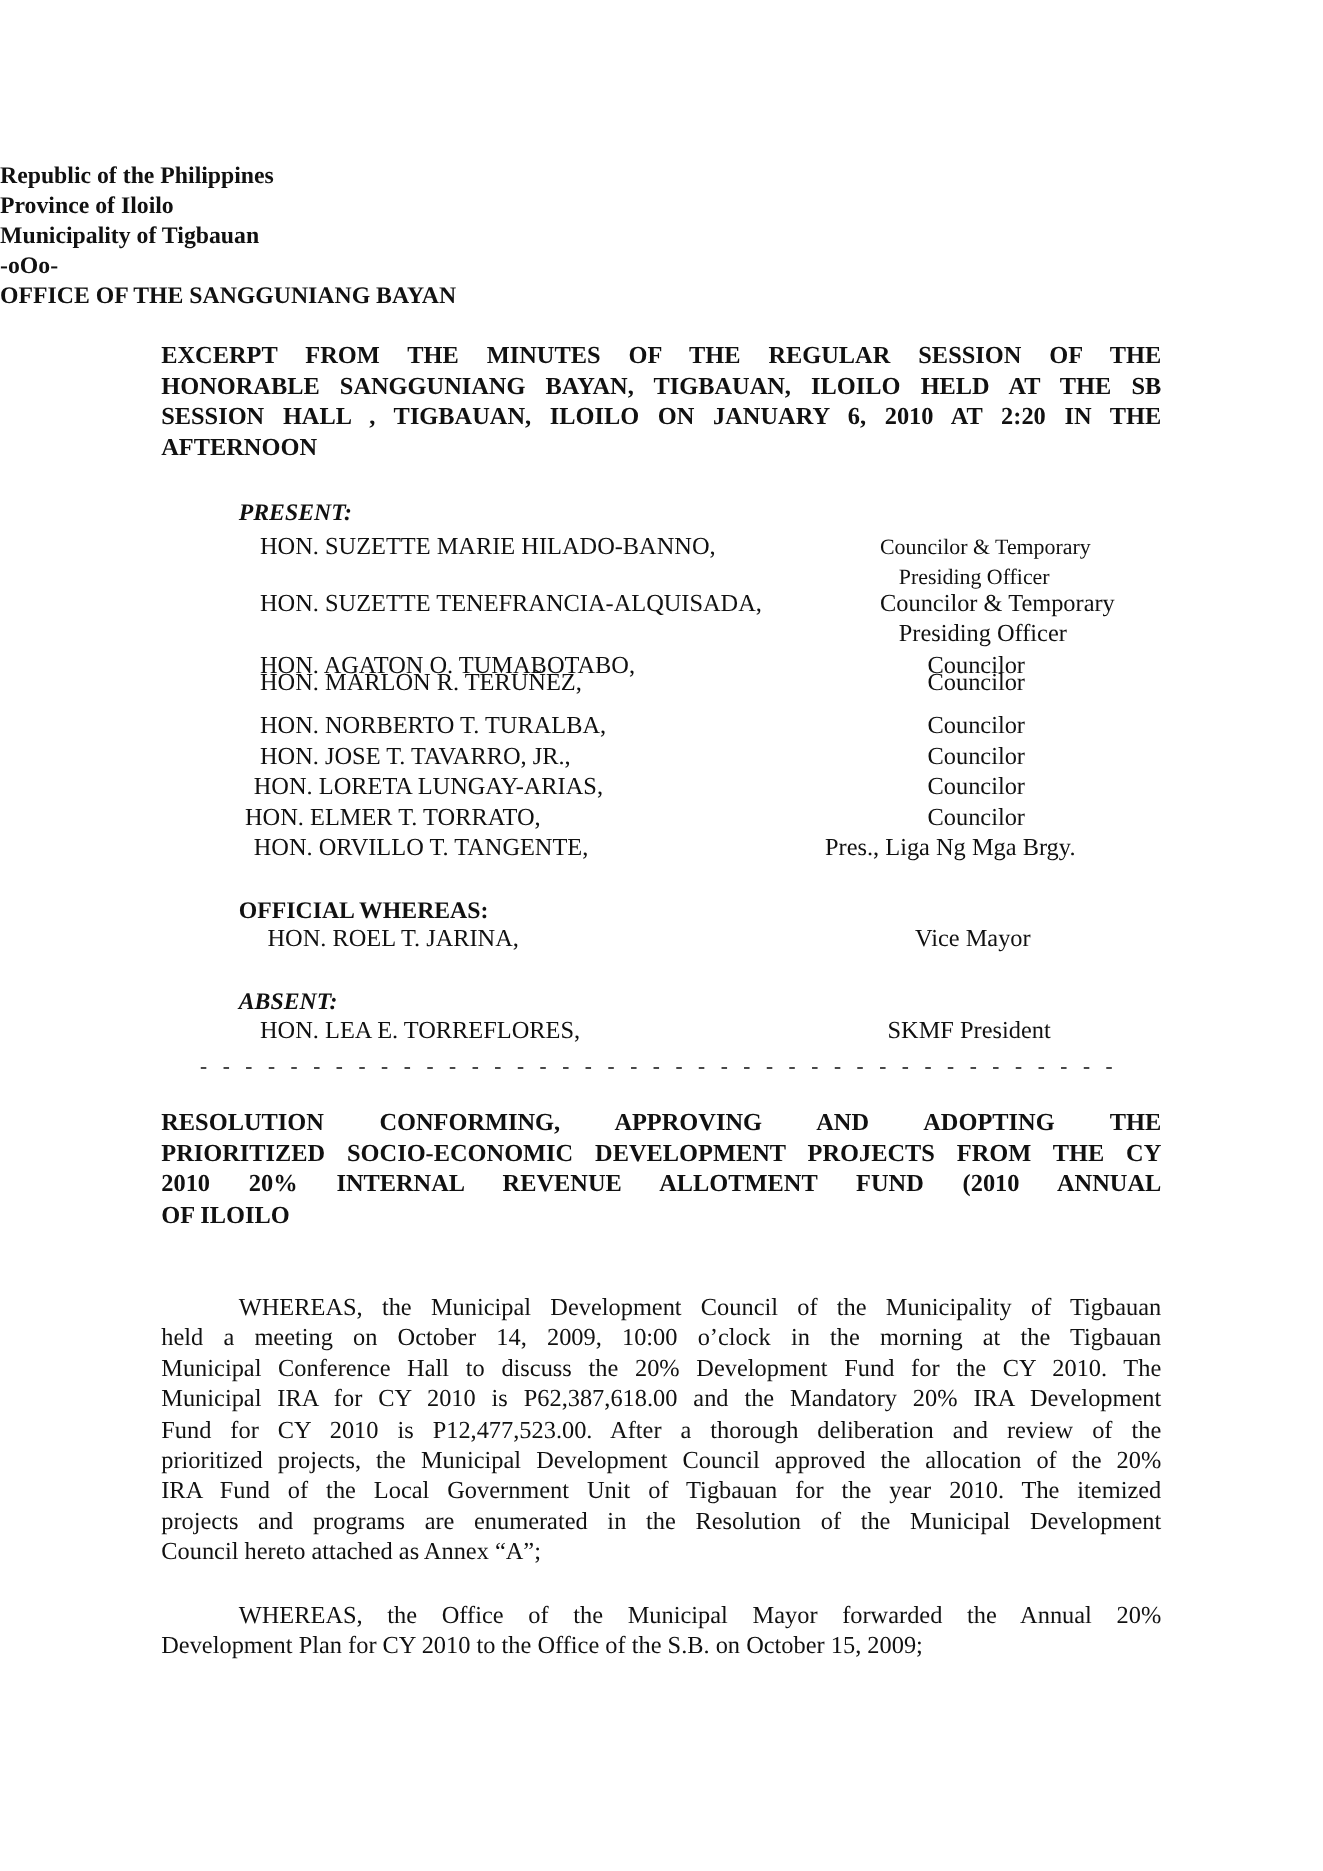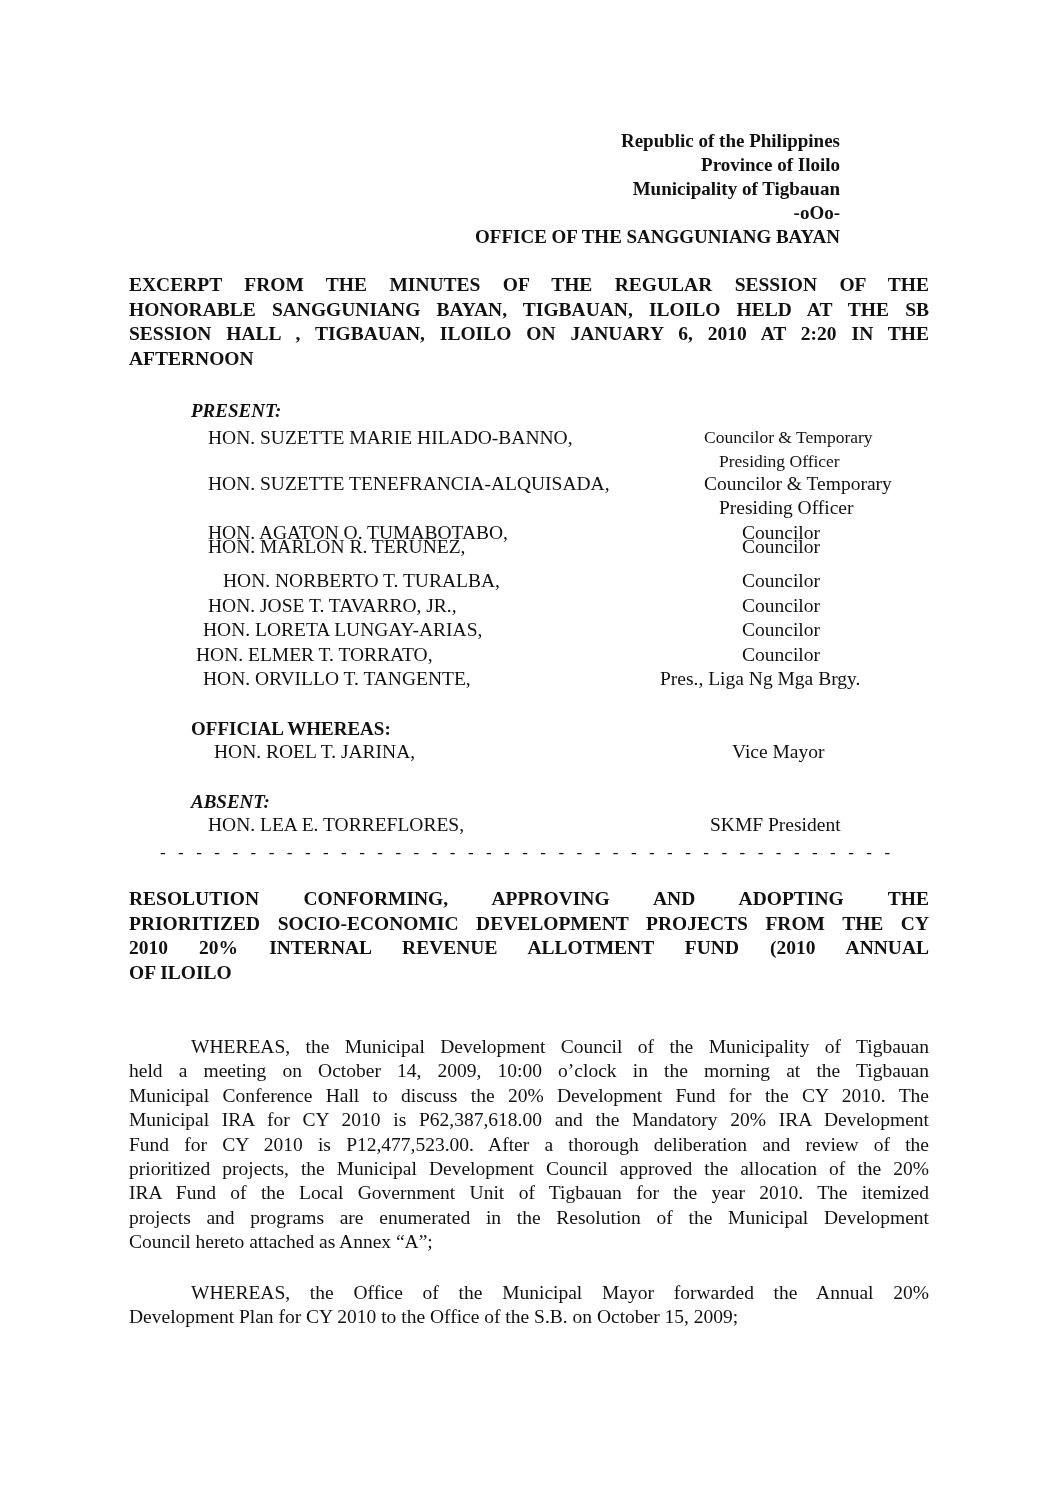--- a/index.html
+++ b/index.html
@@ -1,21 +1,21 @@
 <!DOCTYPE html>
 <html><head>
 <meta charset="utf-8">
 <style>
   html, body { margin: 0; padding: 0; background: #ffffff; }
   body {
     width: 1058px; height: 1497px; position: relative; overflow: hidden;
     font-family: "Liberation Serif", "DejaVu Serif", serif; color: #111111;
   }
   .page { position: absolute; left: 0; top: 0; width: 1058px; height: 1497px; }
-  .hdr { position: absolute; left: 0; width: 840px; text-align: right;
+  .hdr { position: absolute; left: 0; width: 840px; text-align: left;
          font-weight: bold; font-size: 19px; line-height: 24px; }
   .hdr div { height: 24px; }
   .excerpt { position: absolute; left: 129px; width: 800px; top: 273px;
              font-weight: bold; font-size: 19.5px; line-height: 24.5px;
              text-align: justify; text-align-last: left; transform: scaleX(1); }
   .excerpt .ln { display: block; text-align: justify; text-align-last: justify; height: 24.5px; white-space: nowrap; }
   .excerpt .ln.last { text-align-last: left; }
   .sec-label { position: absolute; font-weight: bold; font-size: 19px; }
   .sec-label.it { font-style: italic; }
   .row { position: absolute; left: 0; width: 1058px; height: 24px; font-size: 19.5px; }
@@ -75,21 +75,21 @@
 
   <div class="row" style="top:522px;">
     <span class="nm" style="left:208px;">HON. AGATON O. TUMABOTABO,</span>
     <span class="pos" style="left:742px;">Councilor</span>
   </div>
   <div class="row" style="top:536px;">
     <span class="nm" style="left:208px;">HON. MARLON R. TERUÑEZ,</span>
     <span class="pos" style="left:742px;">Councilor</span>
   </div>
   <div class="row" style="top:570px;">
-    <span class="nm" style="left:223px;">HON. NORBERTO T. TURALBA,</span>
+    <span class="nm" style="left:208px;">HON. NORBERTO T. TURALBA,</span>
     <span class="pos" style="left:742px;">Councilor</span>
   </div>
   <div class="row" style="top:595px;">
     <span class="nm" style="left:208px;">HON. JOSE T. TAVARRO, JR.,</span>
     <span class="pos" style="left:742px;">Councilor</span>
   </div>
   <div class="row" style="top:619px;">
     <span class="nm" style="left:203px;">HON. LORETA LUNGAY-ARIAS,</span>
     <span class="pos" style="left:742px;">Councilor</span>
   </div>

